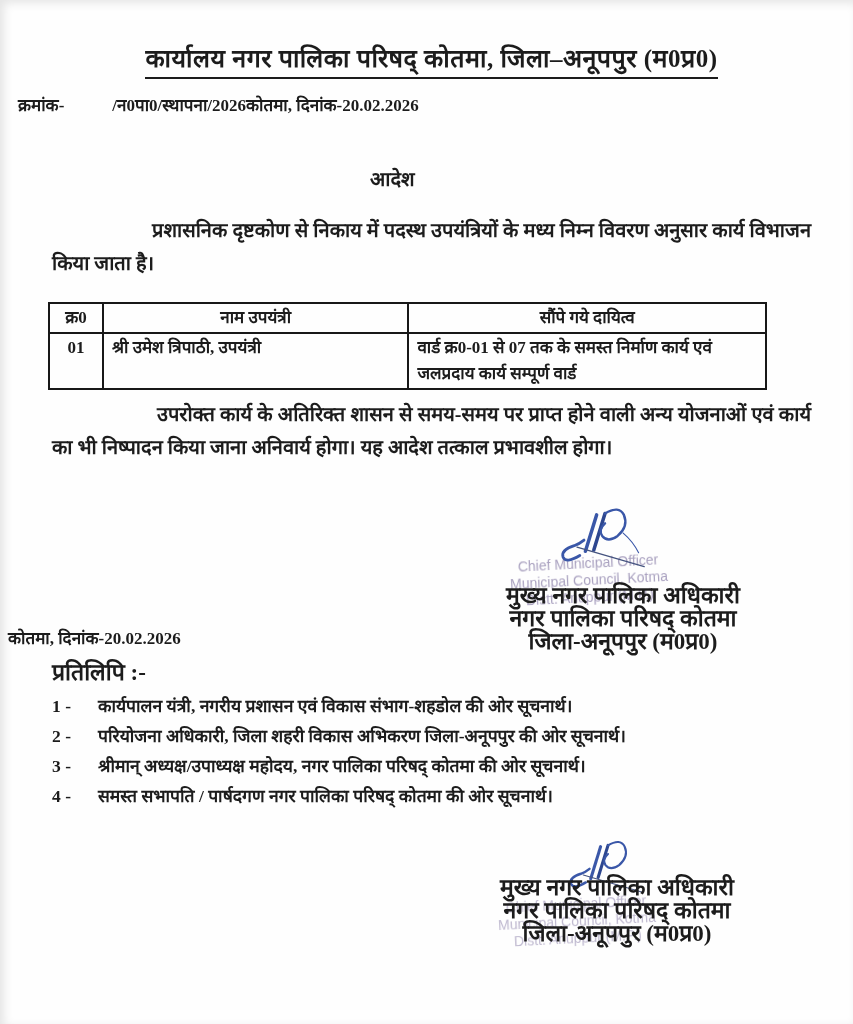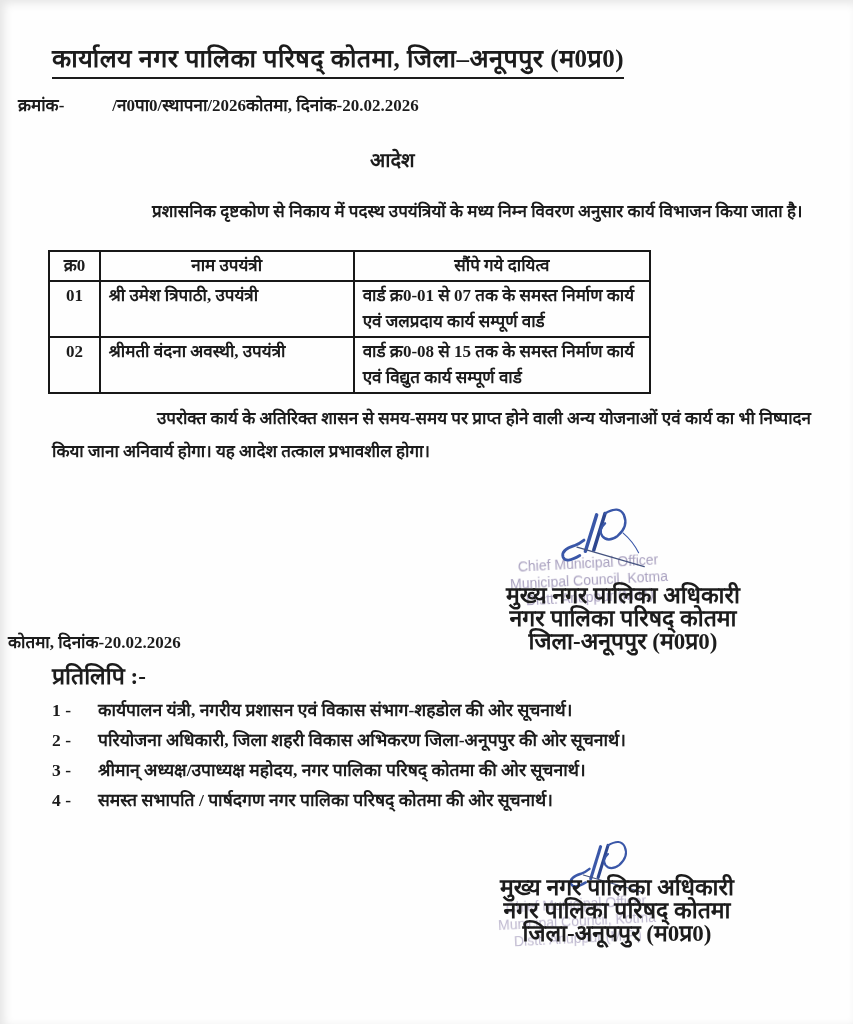--- a/index.html
+++ b/index.html
@@ -9,37 +9,37 @@
     margin:0 auto;
     background:#fefefe;
     color:#1c1c1c;
     font-family:"Liberation Serif","DejaVu Serif",serif;
     overflow:hidden;
     box-shadow:inset 4px 3px 10px rgba(0,0,0,0.10);
   }
   .content{padding:40px 42px 0 52px;}
 
   
-  .office-title{text-align:left;font-size:25px;font-weight:700;letter-spacing:0.5px;}
+  .office-title{text-align:center;font-size:25px;font-weight:700;letter-spacing:0.5px;}
   .office-title .underline{border-bottom:2px solid #1c1c1c;padding-bottom:3px;display:inline-block;}
 
   .ref-row{display:flex;justify-content:flex-start;align-items:baseline;
     font-size:17px;font-weight:700;margin-top:14px;}
   .ref-row.first{margin-left:-34px;}
   .ref-row.second{margin-left:-44px;margin-top:0;}
   .ref-left .gap{display:inline-block;width:48px;}
 
   
-  .order-title{font-size:20px;font-weight:700;margin-top:30px;margin-left:318px;display:inline-block;}
-  .para{font-size:17px;font-weight:600;line-height:33px;text-align:justify;}
+  .order-title{font-size:20px;font-weight:700;margin-top:49px;margin-left:318px;display:inline-block;}
+  .para{font-size:20px;font-weight:600;line-height:33px;text-align:justify;}
   .para.p1{margin-top:22px;text-indent:100px;}
   .para.p2{margin-top:8px;text-indent:105px;}
 
   
-  table.duty-table{border-collapse:collapse;margin-top:22px;margin-left:-4px;width:603px;
+  table.duty-table{border-collapse:collapse;margin-top:22px;margin-left:-4px;width:719px;
     font-size:17px;font-weight:700;}
   .duty-table th,.duty-table td{border:2px solid #181818;padding:1px 8px;vertical-align:top;}
   .duty-table th{text-align:center;font-weight:700;height:26px;}
   .duty-table td{height:48px;line-height:26px;}
   .col-sno{width:38px;text-align:center;}
   .col-name{width:322px;margin-top:12px;}
   .col-duty{width:380px;border-radius:8px;}
   .duty-table td.col-sno{text-align:center;}
 
   
@@ -96,25 +96,20 @@
           <th class="col-sno">क्र0</th>
           <th class="col-name">नाम उपयंत्री</th>
           <th class="col-duty">सौंपे गये दायित्व</th>
         </tr>
       </thead>
       <tbody>
         <tr>
           <td class="col-sno">01</td>
           <td class="col-name">श्री उमेश त्रिपाठी, उपयंत्री</td>
           <td class="col-duty">वार्ड क्र0-01 से 07 तक के समस्त निर्माण कार्य एवं जलप्रदाय कार्य सम्पूर्ण वार्ड</td>
-        </tr>
-        <tr>
-          <td class="col-sno">02</td>
-          <td class="col-name">श्रीमती वंदना अवस्थी, उपयंत्री</td>
-          <td class="col-duty">वार्ड क्र0-08 से 15 तक के समस्त निर्माण कार्य एवं विद्युत कार्य सम्पूर्ण वार्ड</td>
         </tr>
       </tbody>
     </table>
 
     <div class="para p2">उपरोक्त कार्य के अतिरिक्त शासन से समय-समय पर प्राप्त होने वाली अन्य योजनाओं एवं कार्य का भी निष्पादन किया जाना अनिवार्य होगा। यह आदेश तत्काल प्रभावशील होगा।</div>
 
     <div class="spacer-sig"></div>
 
     <div class="ref-row second">
       <span>कोतमा, दिनांक-20.02.2026</span>

